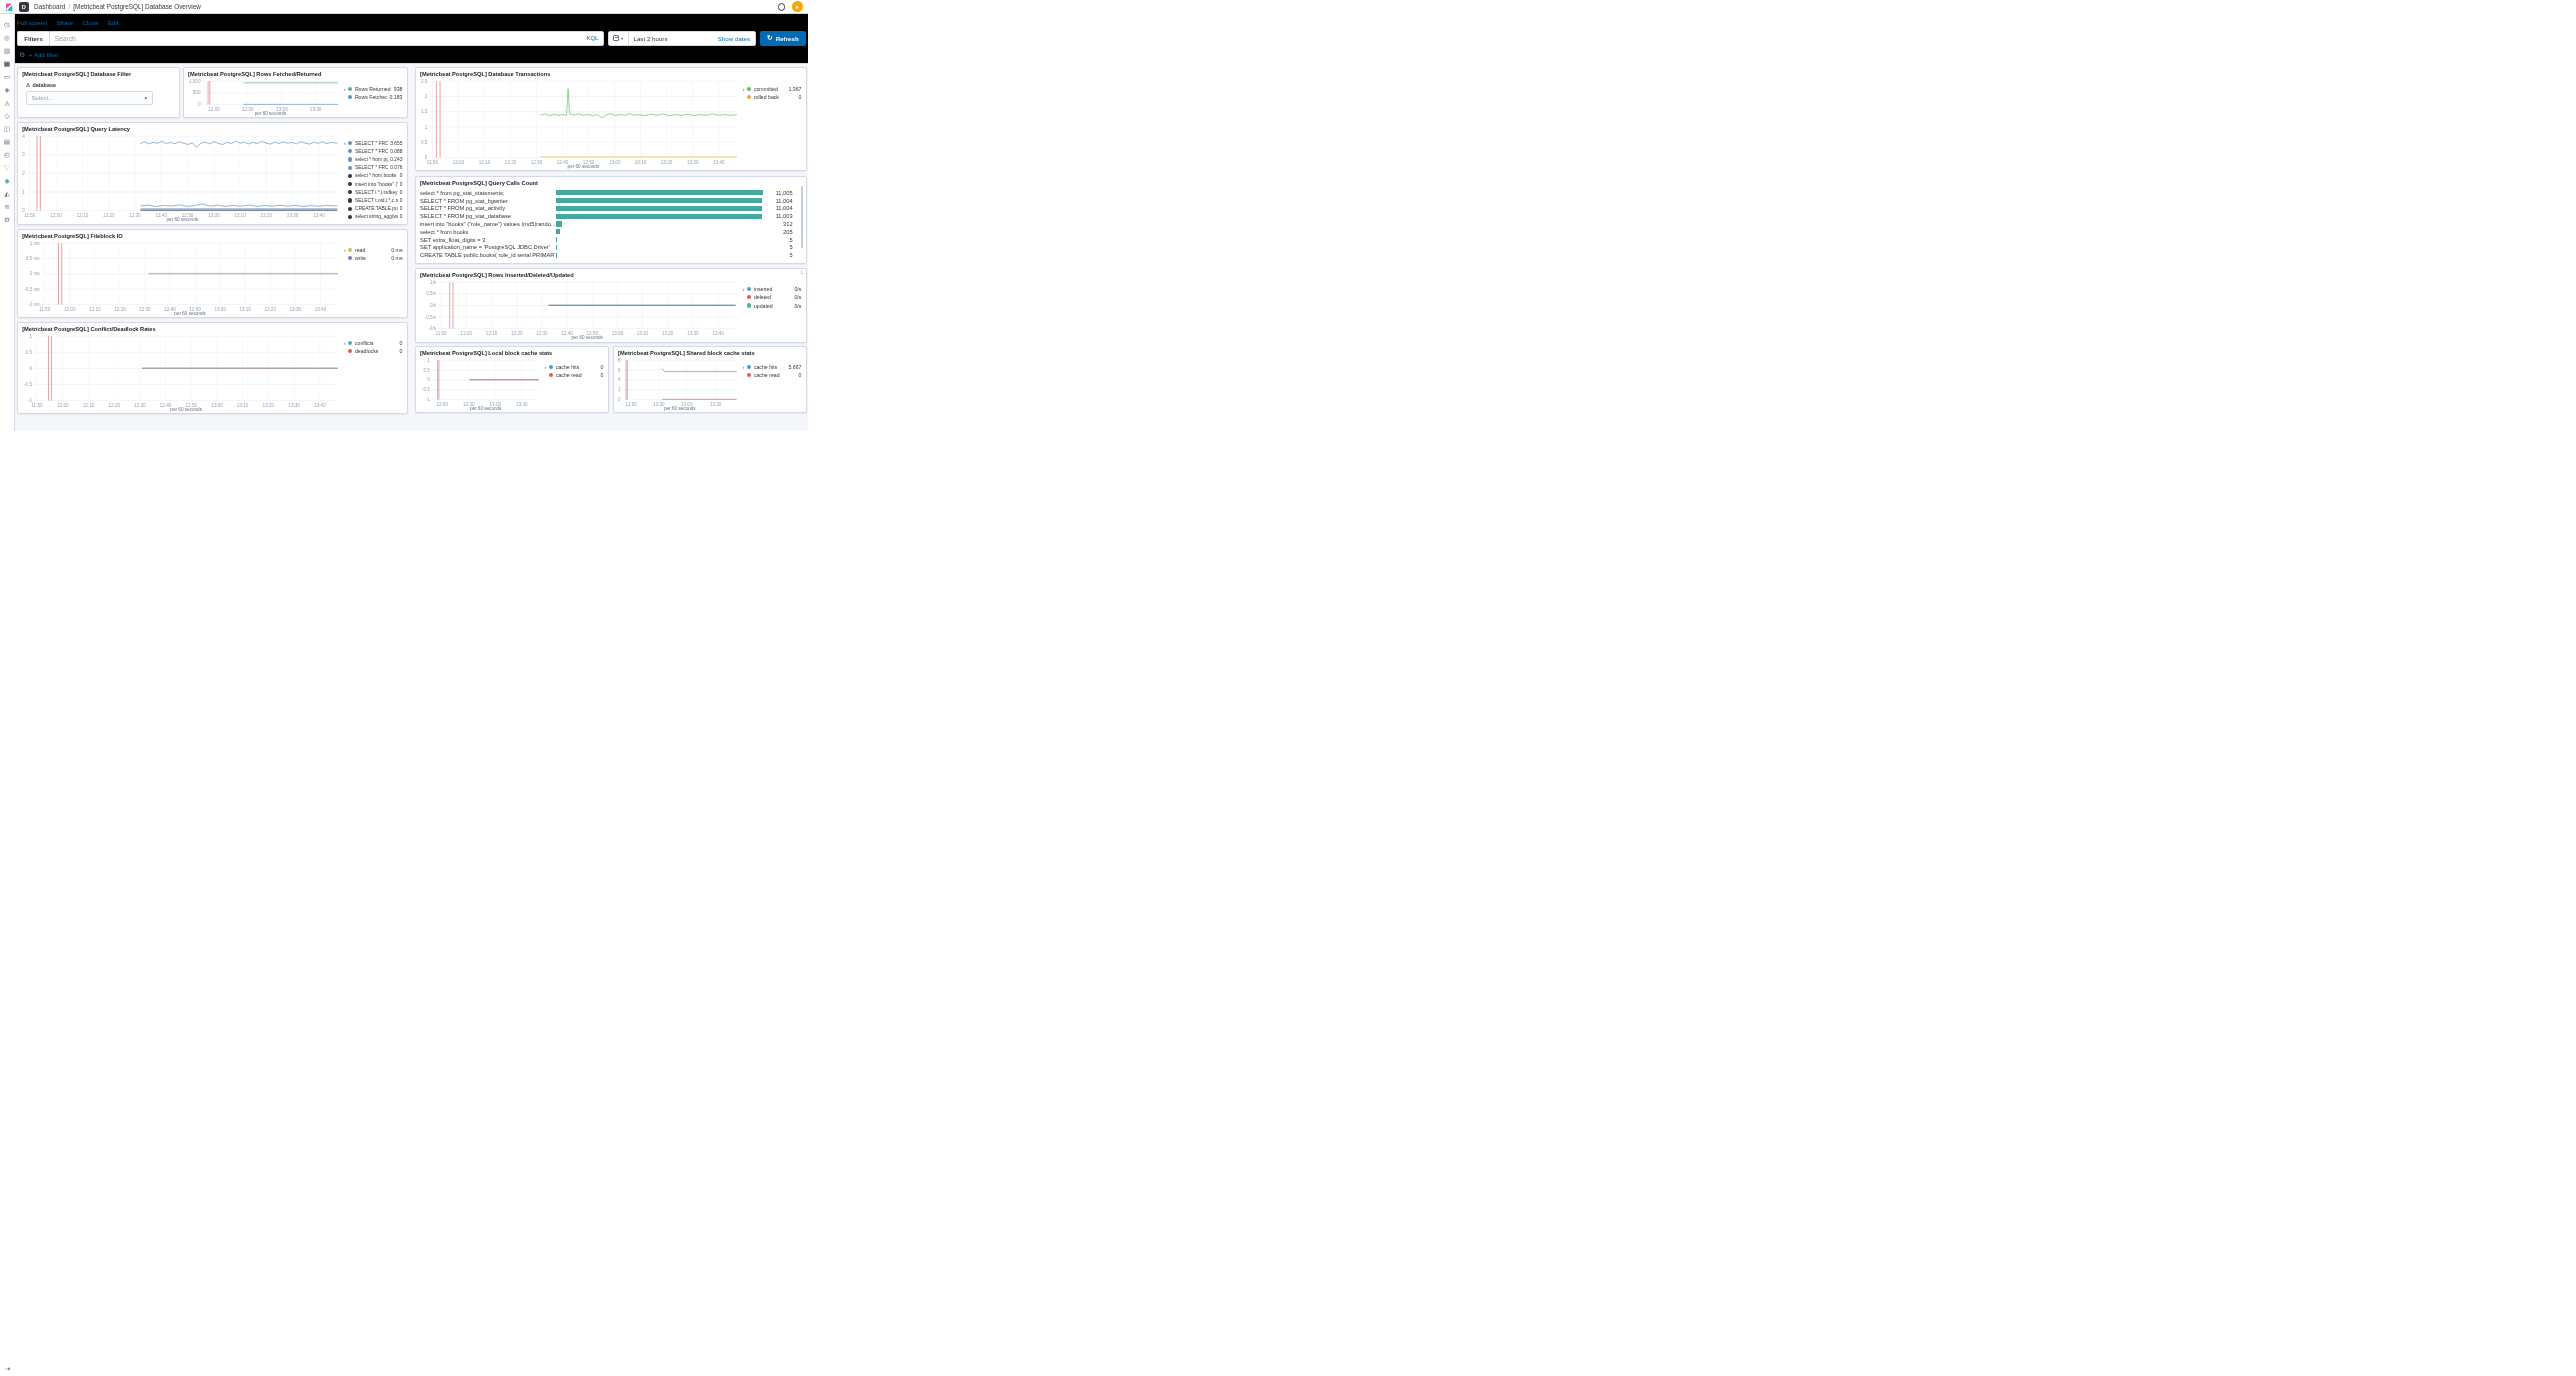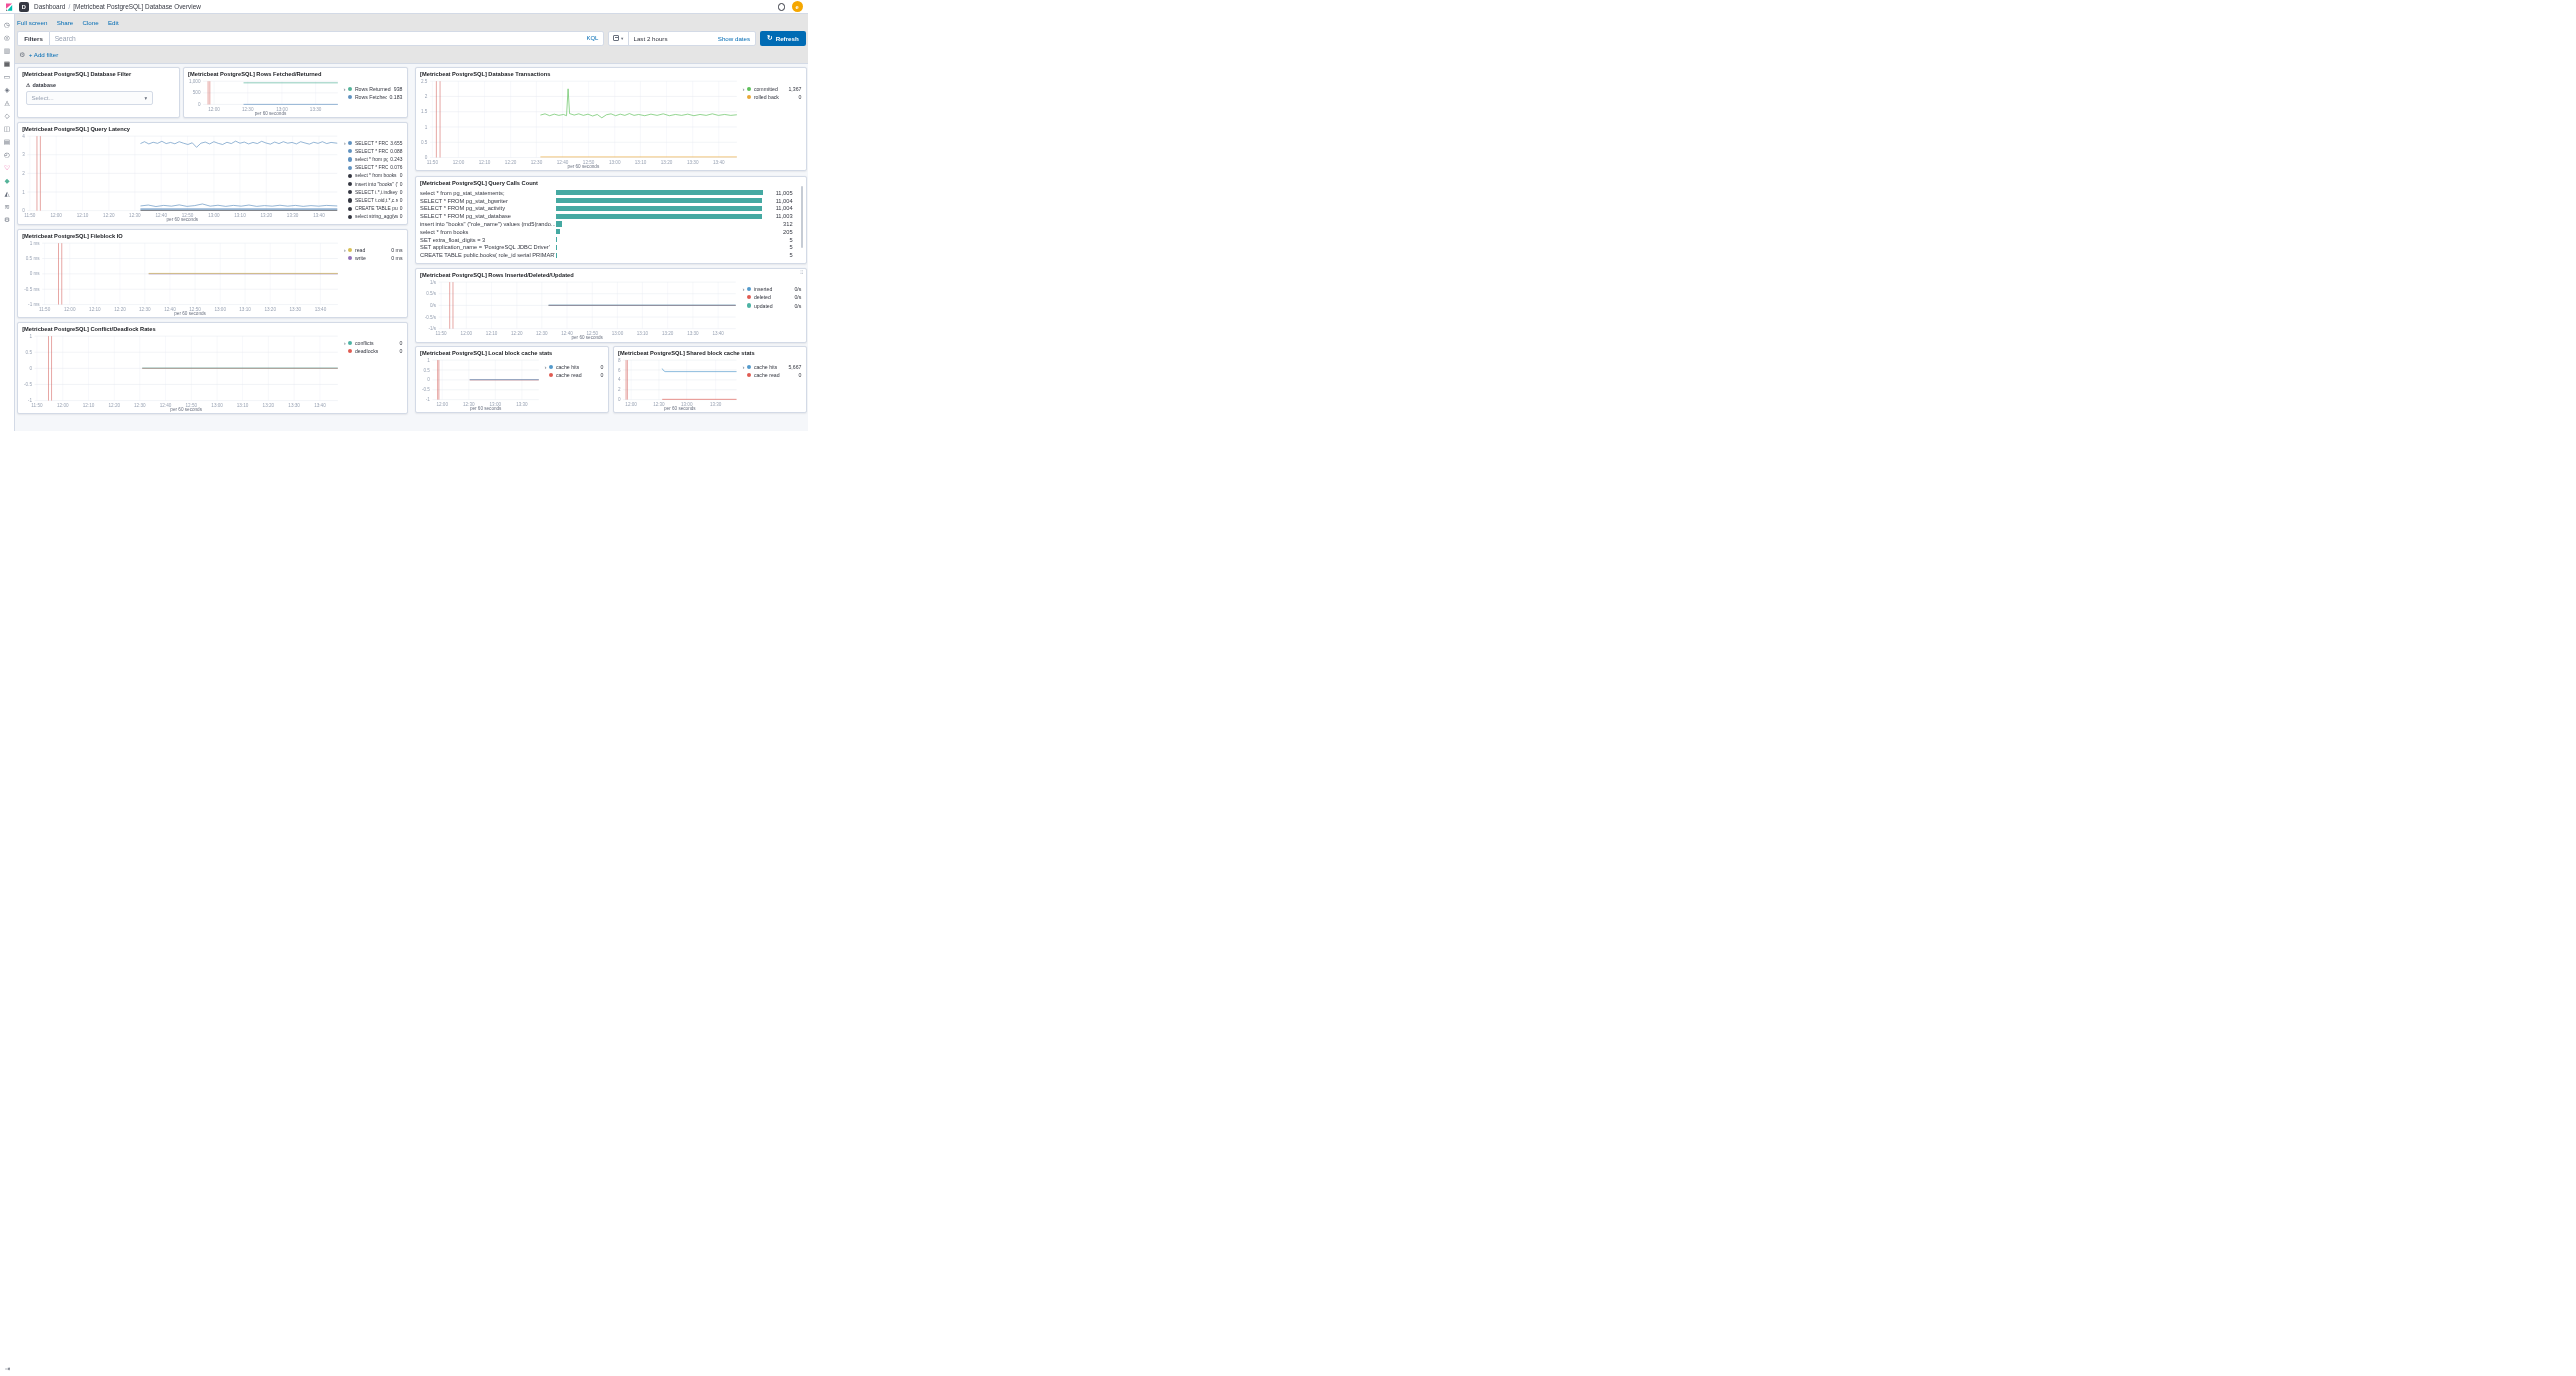--- a/index.html
+++ b/index.html
@@ -25,21 +25,21 @@
   
   .chrome { display:flex; height:417px; }
   .side-nav { width:15px; background:#fff; border-right:0.5px solid #D3DAE6; display:flex; flex-direction:column;
               align-items:center; padding-top:4.1px; position:relative; flex:none; }
   .nav-item { height:13px; width:100%; display:flex; align-items:center; justify-content:center;
               font-size:6.7px; color:#69707D; cursor:pointer; }
   .nav-bottom { position:absolute; bottom:3.1px; left:0; width:100%; display:flex; justify-content:center;
                 font-size:6.7px; color:#69707D; cursor:pointer; }
 
   .main { flex:1; display:flex; flex-direction:column; min-width:0; background:#F5F7FA; }
-  .subheader { background:#e5e5e5; padding:0 2.1px; border-bottom:0.5px solid #D3DAE6; }
+  .subheader { background:#000000; padding:0 2.1px; border-bottom:0.5px solid #D3DAE6; }
   .toolbar { display:flex; gap:9.3px; padding:4.6px 0 3.6px 0; }
   .toolbar a { font-size:6.2px; color:#006BB4; text-decoration:none; cursor:pointer; }
 
   .query-row { display:flex; align-items:center; gap:4.1px; padding:1px 0 4.6px 0; }
   .query-bar { flex:1; display:flex; height:15.5px; }
   .filters-btn { border:0.5px solid #D3DAE6; border-right:none; border-radius:2.1px 0 0 2.1px; background:#fff;
                  padding:0 6.2px; font-size:6.2px; font-weight:700; color:#343741; display:flex; align-items:center; cursor:pointer; }
   .search-wrap { position:relative; flex:1; display:flex; }
   .search-input { flex:1; border:0.5px solid #D3DAE6; border-radius:0 2.1px 2.1px 0; padding:0 23px 0 4.6px;
                   font-size:6.7px; color:#343741; font-family:inherit; background:#fff; outline:none; }

